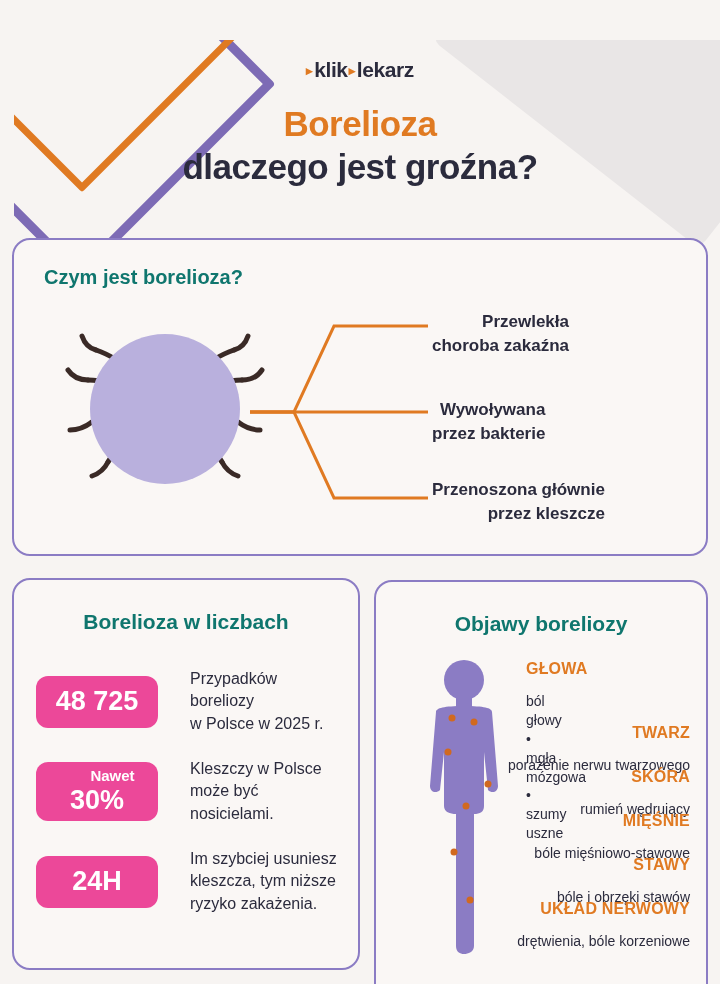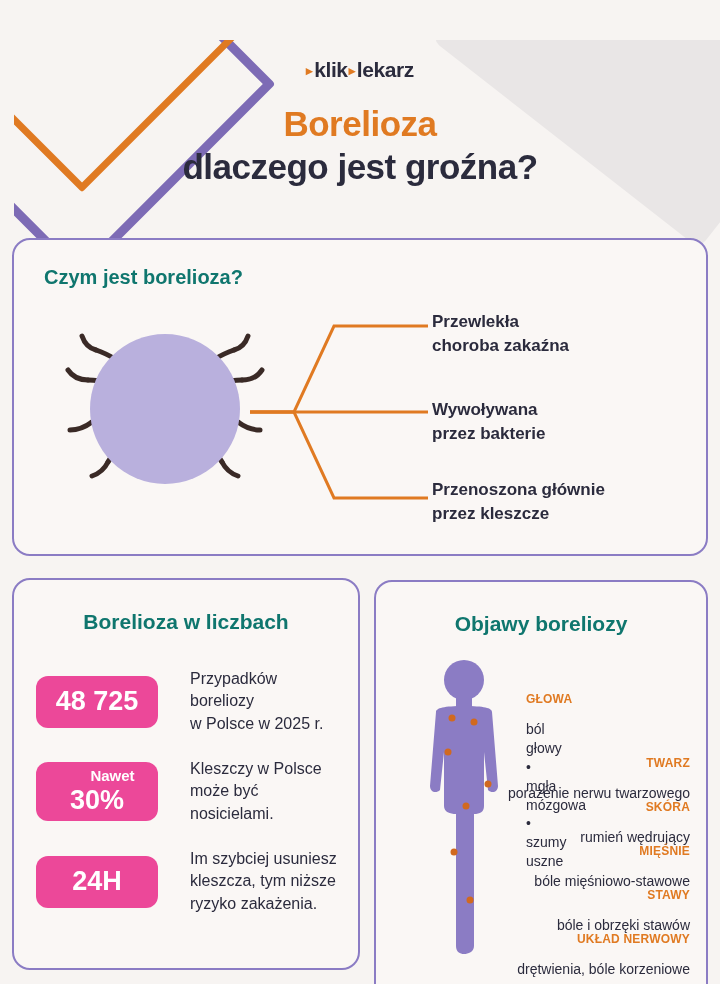--- a/index.html
+++ b/index.html
@@ -187,20 +187,21 @@
   }
 
   
   .bullet {
     position: absolute;
     left: 418px;
     font-size: 17px;
     font-weight: bold;
     color: #2b2b3d;
     line-height: 1.42;
+    text-align: right;
   }
   #bullet-0 { top: 70px; }
   #bullet-1 { top: 158px; }
   #bullet-2 { top: 238px; }
 
   
   .num-row {
     position: absolute;
     left: 22px;
     width: 308px;
@@ -250,25 +251,24 @@
     top: 74px;
     width: 120px;
     height: 300px;
   }
   .symptom {
     position: absolute;
     text-align: right;
     right: 16px;
   }
   .symptom .s-title {
-    font-size: 12px;
+    font-size: 16px;
     font-weight: bold;
     color: #e07a22;
     letter-spacing: 0.2px;
-    margin-top: 32px;
   }
   .symptom .s-desc {
     font-size: 14px;
     color: #2b2b3d;
     line-height: 1.35;
     margin-top: 14px;
   }
   #sym-0 { top: 78px; right: 152px; text-align: left; left: 150px; }
   #sym-1 { top: 142px; }
   #sym-2 { top: 186px; }

